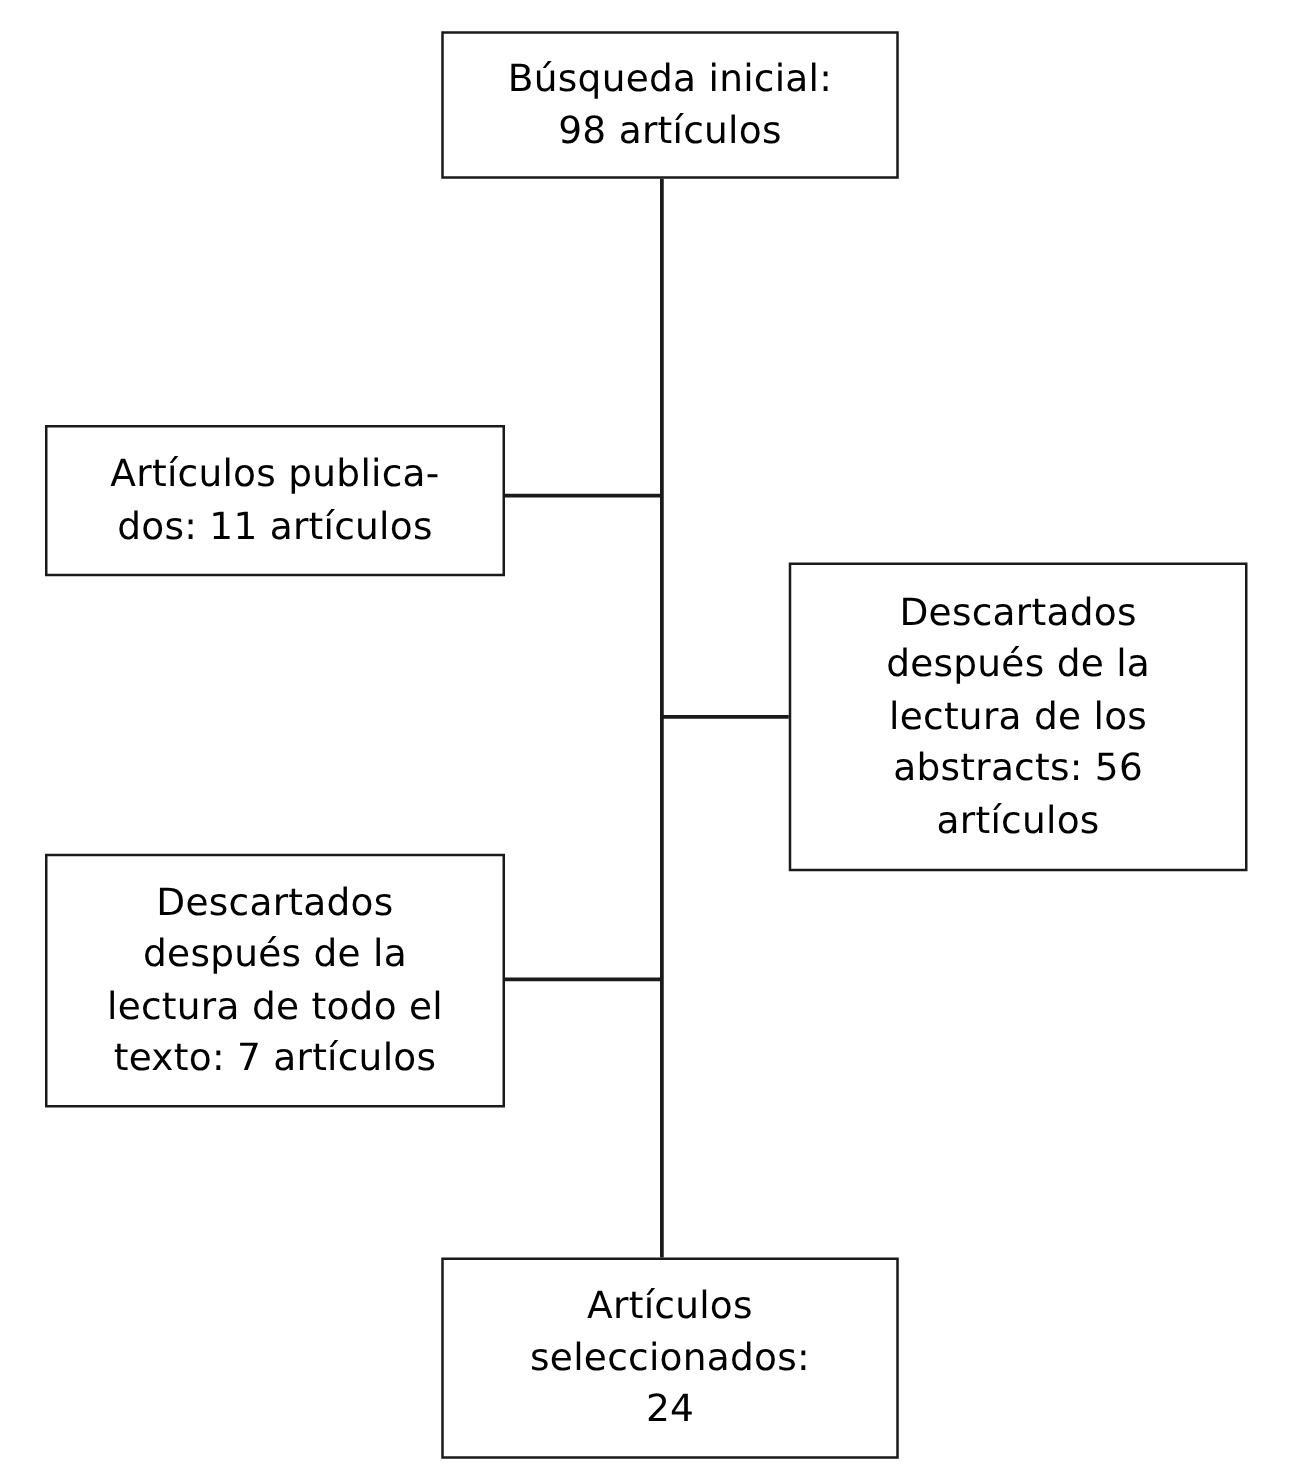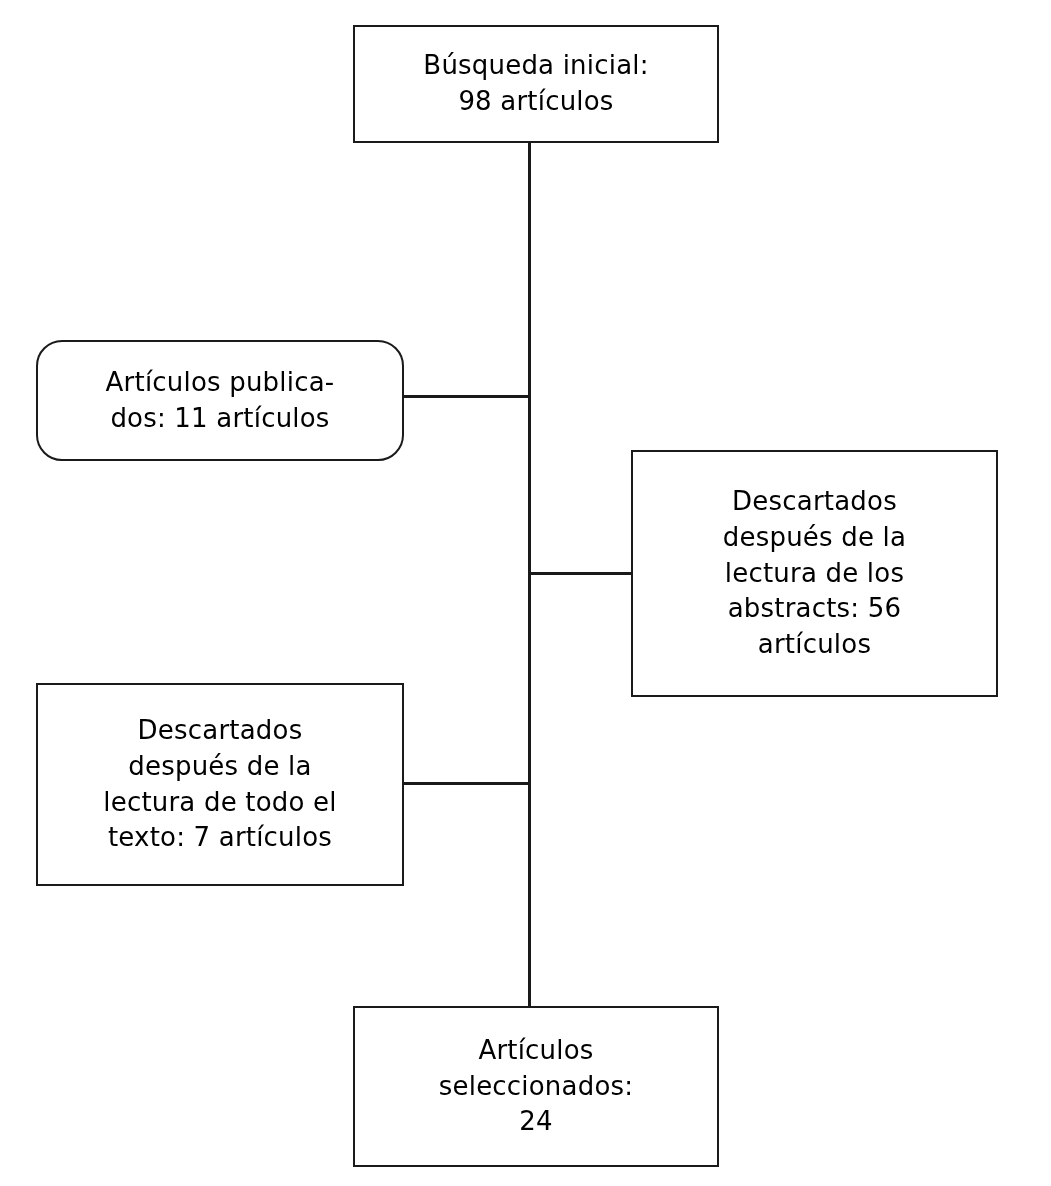--- a/index.html
+++ b/index.html
@@ -21,40 +21,40 @@
     position: absolute;
     box-sizing: border-box;
     border: 2px solid #1a1a1a;
     background: #ffffff;
     display: flex;
     align-items: center;
     justify-content: center;
     text-align: center;
     color: #000000;
     font-family: "DejaVu Sans", sans-serif;
-    font-size: 26px;
+    font-size: 30px;
     line-height: 1.38;
     letter-spacing: 0.2px;
     white-space: pre-line;
     padding: 18px 6px;
   }
   .connector {
     position: absolute;
     background: #1a1a1a;
   }
   .connector.v {
     width: 3px;
   }
   .connector.h {
     height: 3px;
   }
 
   
   #node-initial-search   { left: 353px; top: 25px;   width: 366px; height: 118px; }
-  #node-published        { left: 36px;  top: 340px;  width: 368px; height: 121px; border-radius: 26px; }
+  #node-published        { left: 36px;  top: 340px;  width: 368px; height: 121px; }
   #node-discarded-abstracts { left: 631px; top: 450px; width: 367px; height: 247px; }
   #node-discarded-fulltext  { left: 36px;  top: 683px; width: 368px; height: 203px; }
   #node-selected         { left: 353px; top: 1006px; width: 366px; height: 161px; }
 
   
   #trunk-main            { left: 528px; top: 142px; height: 866px; }
   #link-published        { left: 403px; top: 395px; width: 127px; }
   #link-abstracts        { left: 528px; top: 572px; width: 104px; }
   #link-fulltext         { left: 403px; top: 782px; width: 127px; }
 </style>

